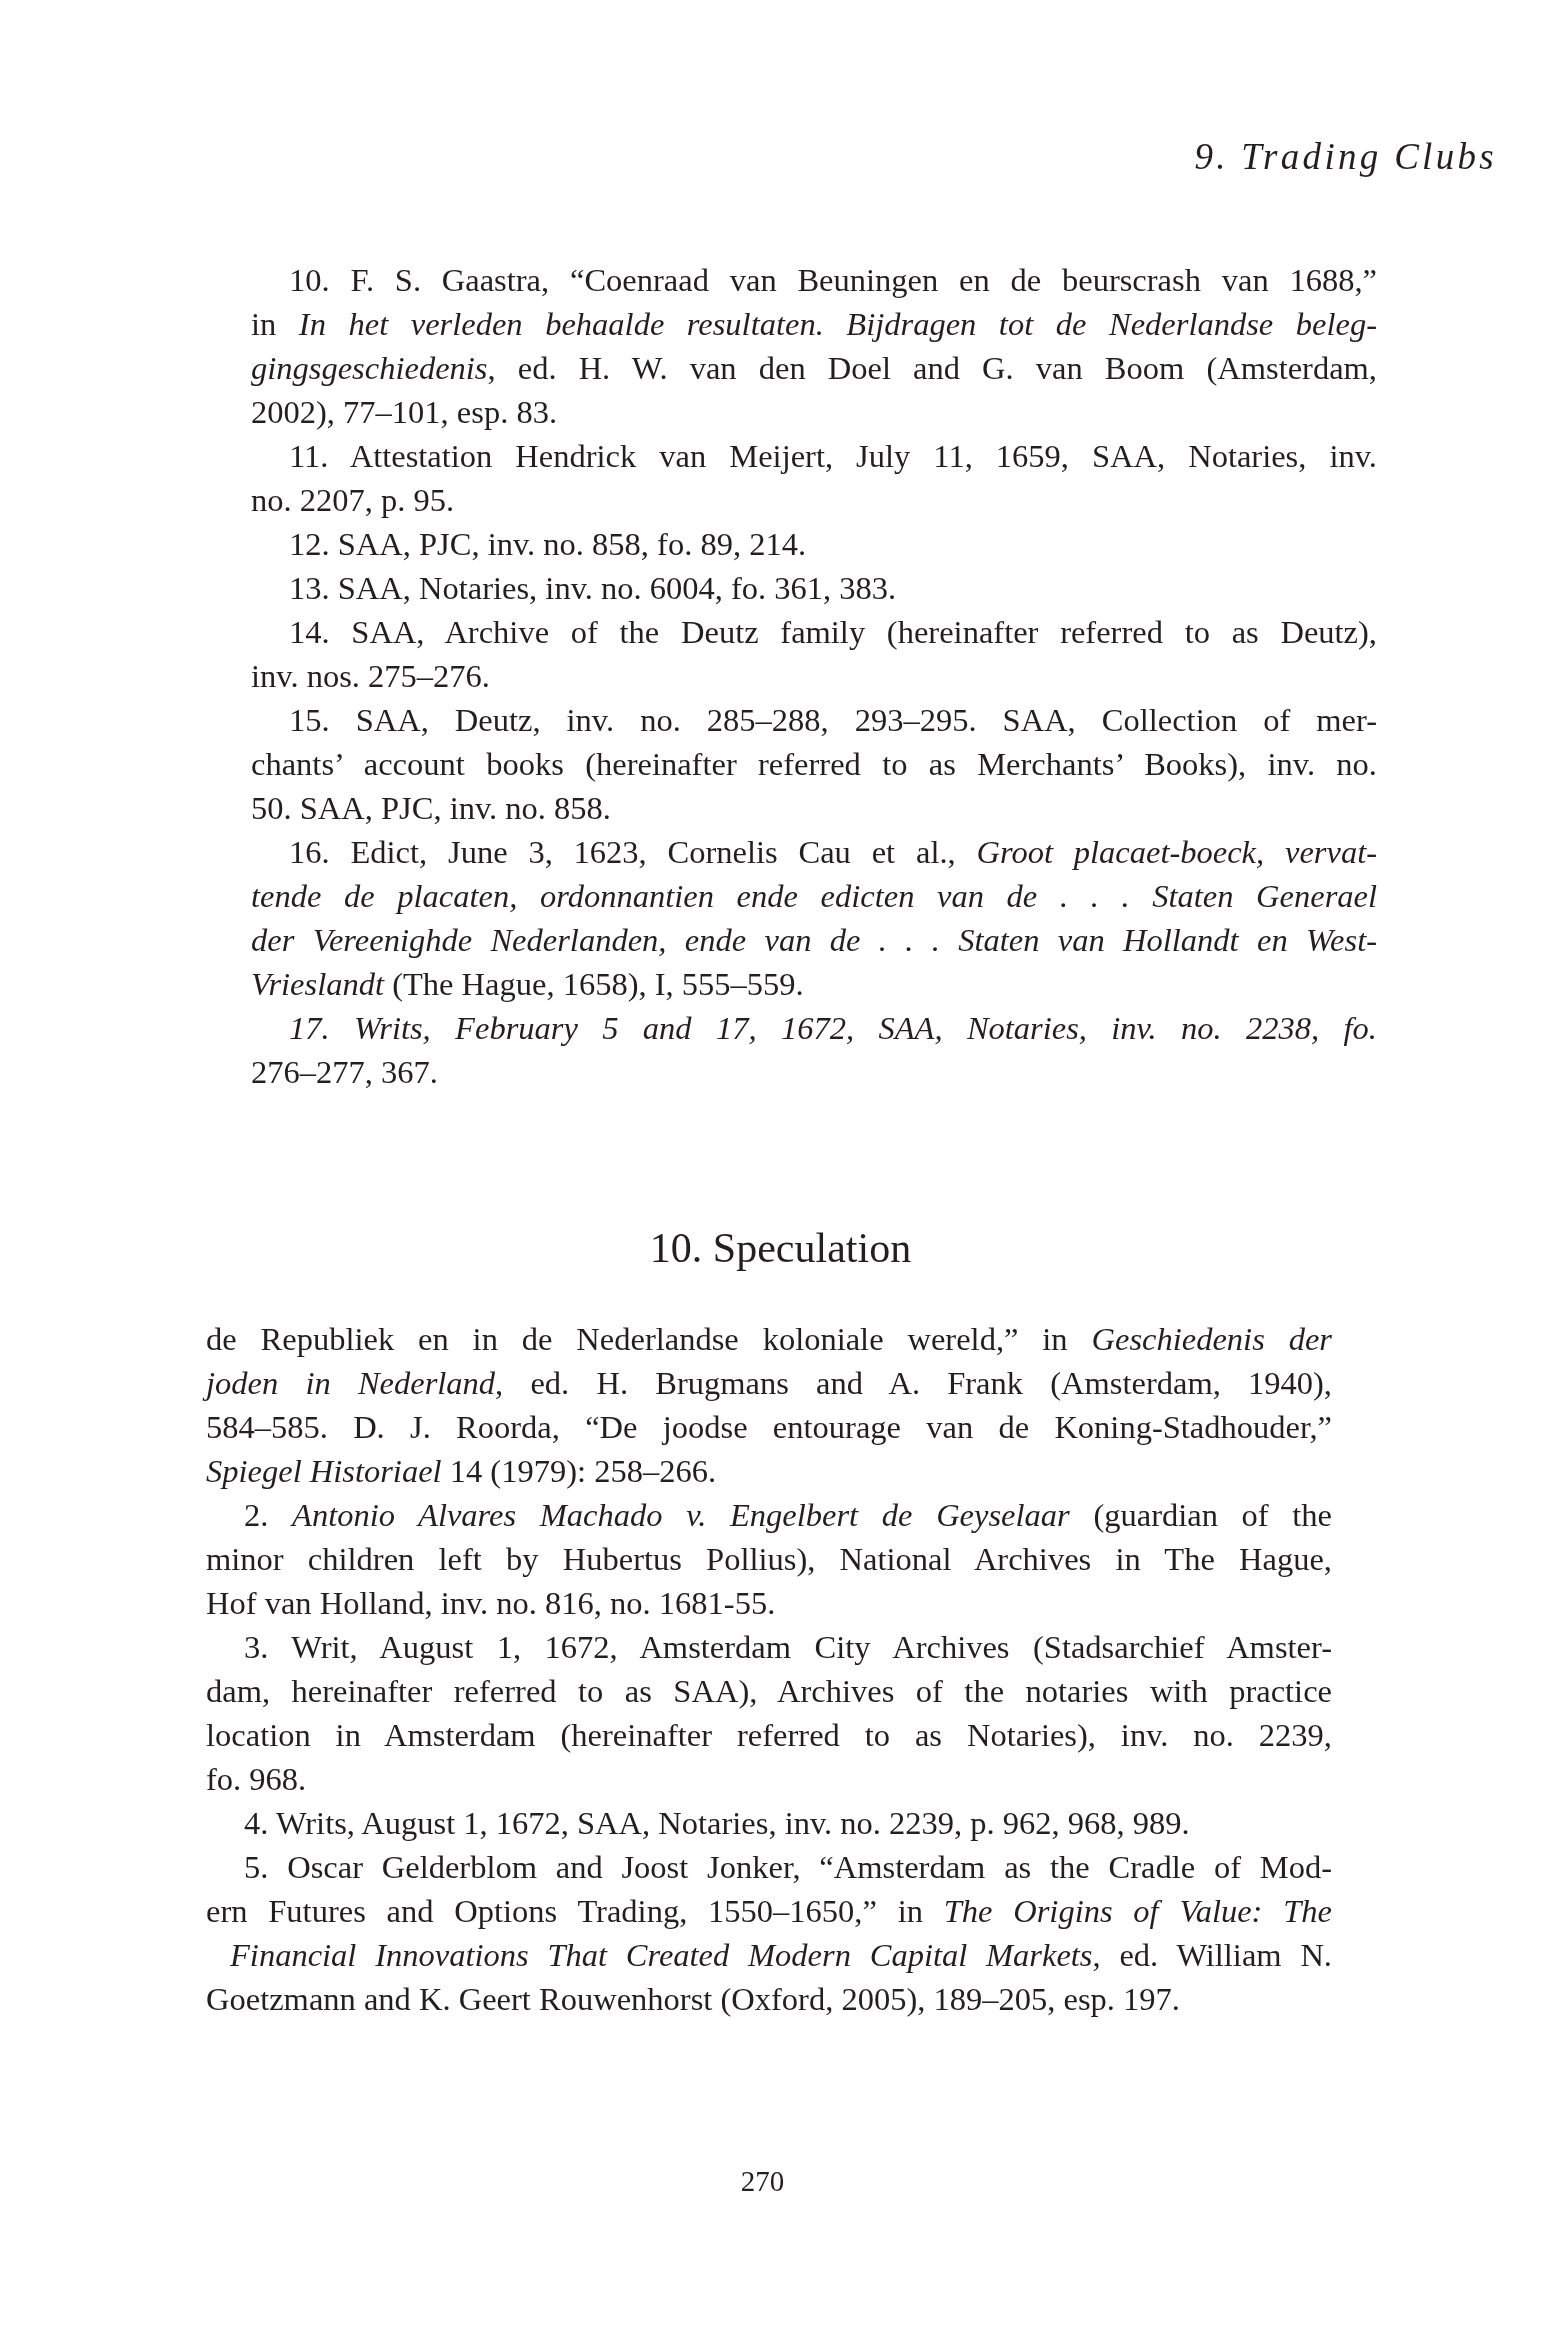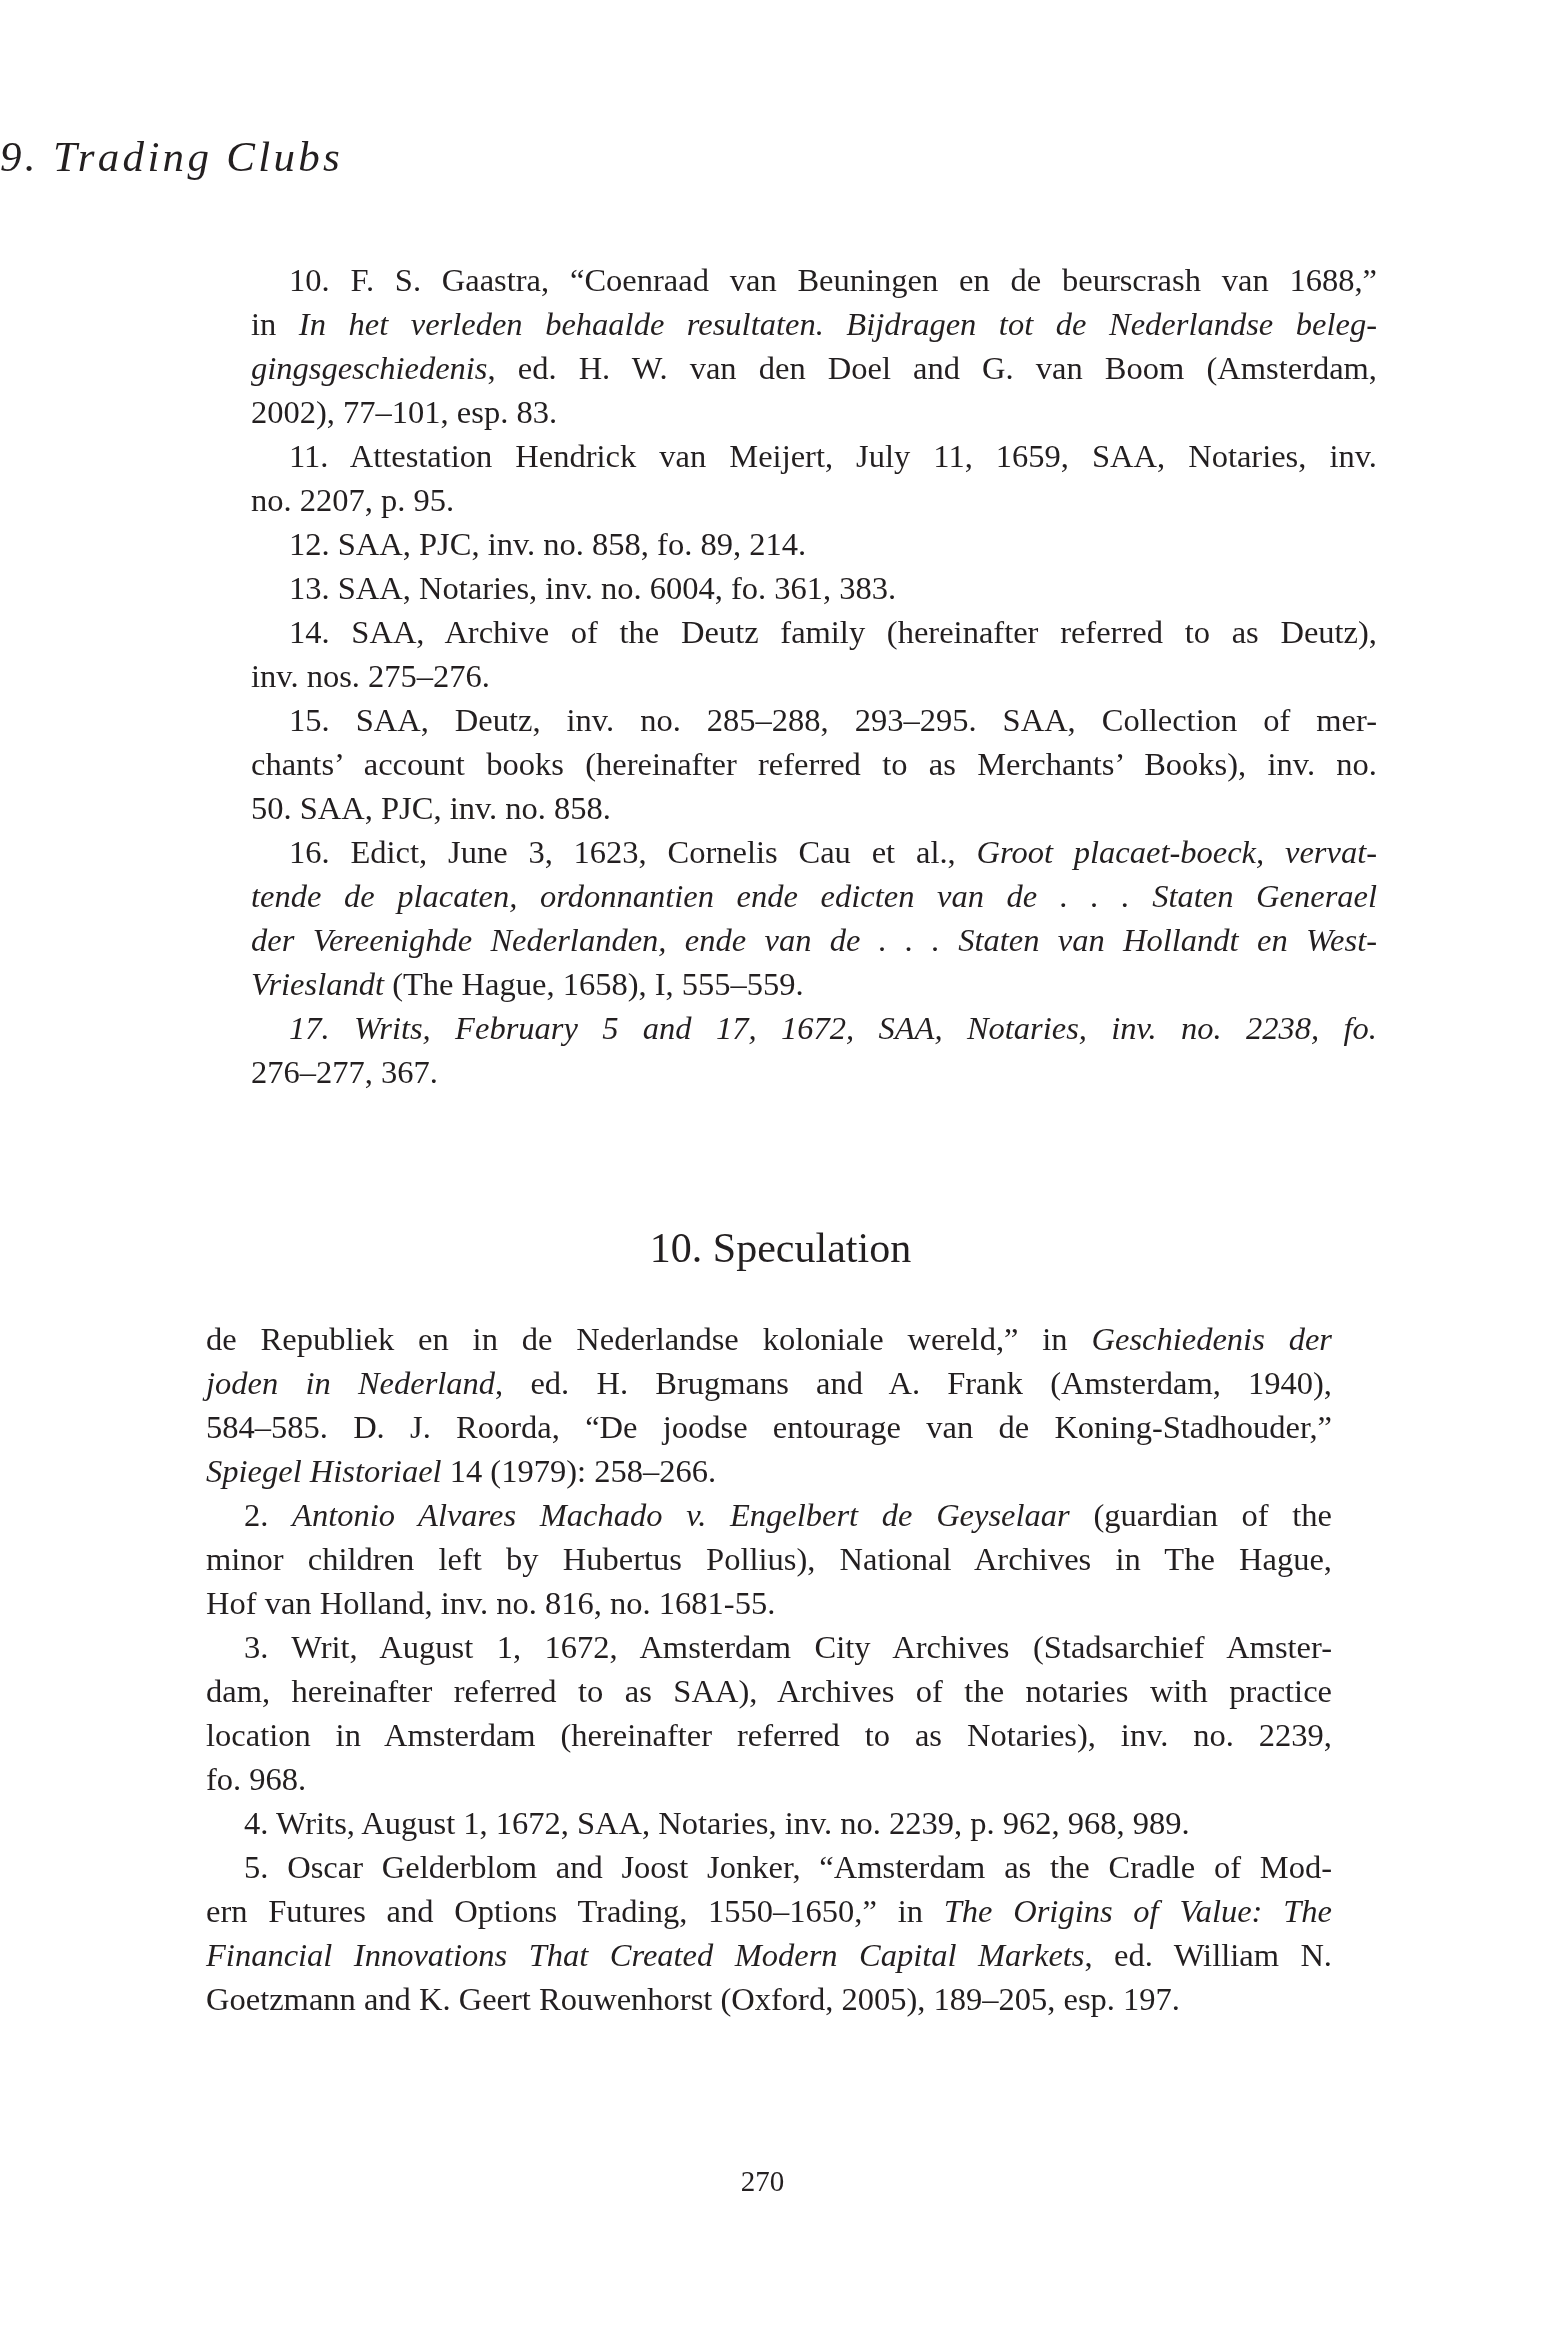--- a/index.html
+++ b/index.html
@@ -1,19 +1,19 @@
 <!DOCTYPE html>
 <html><head>
 <meta charset="utf-8">
 <style>
   html, body { margin: 0; padding: 0; background: #ffffff; }
   body { width: 1561px; height: 2341px; position: relative; overflow: hidden;
          font-family: "Liberation Serif", "DejaVu Serif", serif; color: #231f20; }
-  .running-head { position: absolute; top: 136px; left: 0; width: 1497px; text-align: left;
-         font-style: italic; font-size: 43px; letter-spacing: 3.3px; line-height: 42px; }
+  .running-head { position: absolute; top: 136px; left: 0; width: 1497px; text-align: right;
+         font-style: italic; font-size: 37px; letter-spacing: 3.3px; line-height: 42px; }
   .block { position: absolute; left: 206px; width: 1126px; }
   .notes-a { top: 258px; margin-left: 45px; }
   .notes-b { top: 1317px; }
   .line { font-size: 32.5px; line-height: 44px; height: 44px; white-space: nowrap;
           text-align: justify; text-align-last: justify; overflow: visible; }
   .line.last { text-align-last: left; }
   .line.first { padding-left: 38px; }
   .seg.it { font-style: italic; }
   .section-title { position: absolute; top: 1221px; left: 0; width: 1561px; text-align: center;
          font-size: 42px; line-height: 54px; }
@@ -82,19 +82,19 @@
       <div class="line" style="white-space: nowrap;"><span class="seg">dam, hereinafter referred to as SAA), Archives of the notaries with practice</span></div>
       <div class="line" style="white-space: nowrap;"><span class="seg">location in Amsterdam (hereinafter referred to as Notaries), inv. no. 2239,</span></div>
       <div class="line last" style="white-space: nowrap;"><span class="seg">fo. 968.</span></div>
     </div>
     <div>
       <div class="line first last" style="white-space: nowrap;"><span class="seg">4. Writs, August 1, 1672, SAA, Notaries, inv. no. 2239, p. 962, 968, 989.</span></div>
     </div>
     <div>
       <div class="line first" style="white-space: nowrap;"><span class="seg">5. Oscar Gelderblom and Joost Jonker, “Amsterdam as the Cradle of Mod-</span></div>
       <div class="line" style="white-space: nowrap;"><span class="seg">ern Futures and Options Trading, 1550–1650,” in </span><span class="seg it">The Origins of Value: The</span></div>
-      <div class="line" style="white-space: nowrap; word-spacing: 0px;"><span class="seg it">Financial Innovations That Created Modern Capital Markets</span><span class="seg">, ed. William N.</span></div>
+      <div class="line" style="white-space: nowrap; word-spacing: 0px; margin-left: 24px;"><span class="seg it">Financial Innovations That Created Modern Capital Markets</span><span class="seg">, ed. William N.</span></div>
       <div class="line last" style="white-space: nowrap;"><span class="seg">Goetzmann and K. Geert Rouwenhorst (Oxford, 2005), 189–205, esp. 197.</span></div>
     </div>
   </div>
 
 <div class="folio">270</div>
 
 
 </body></html>

